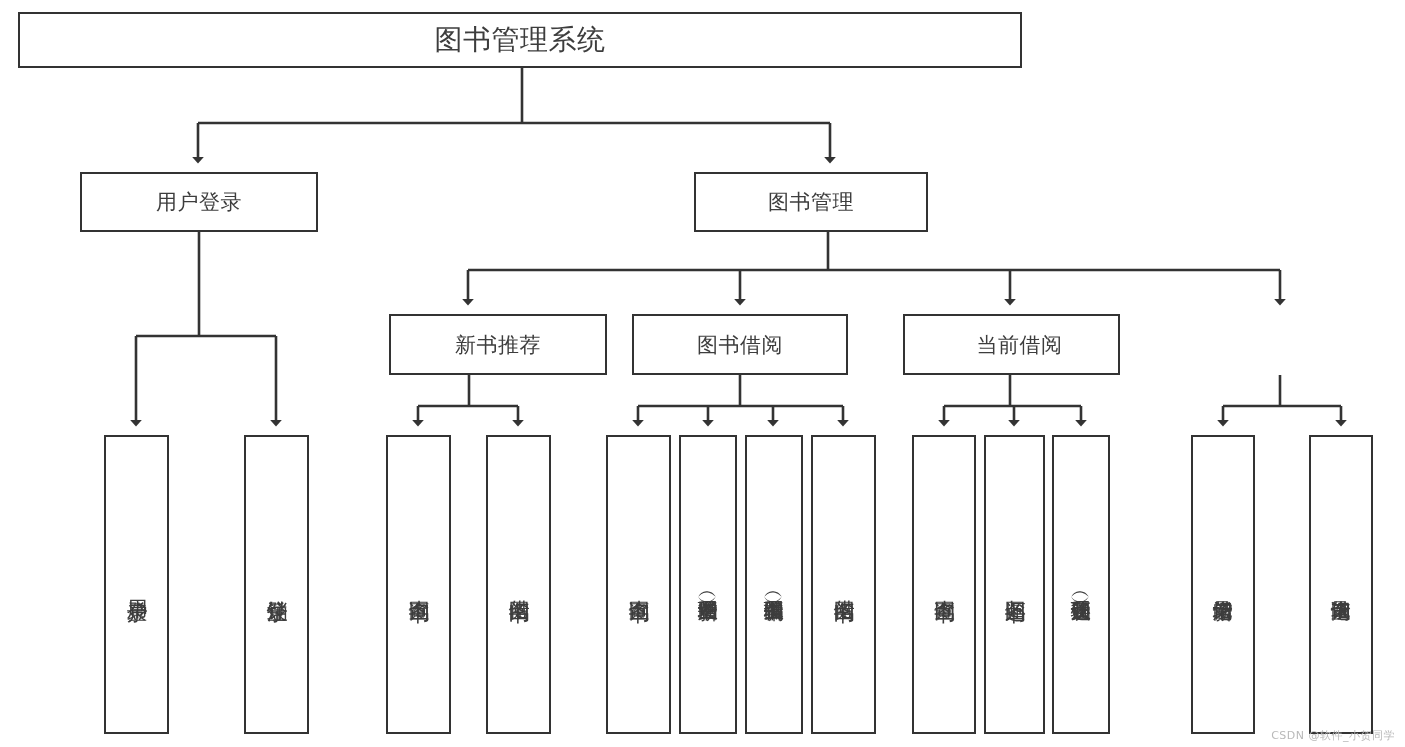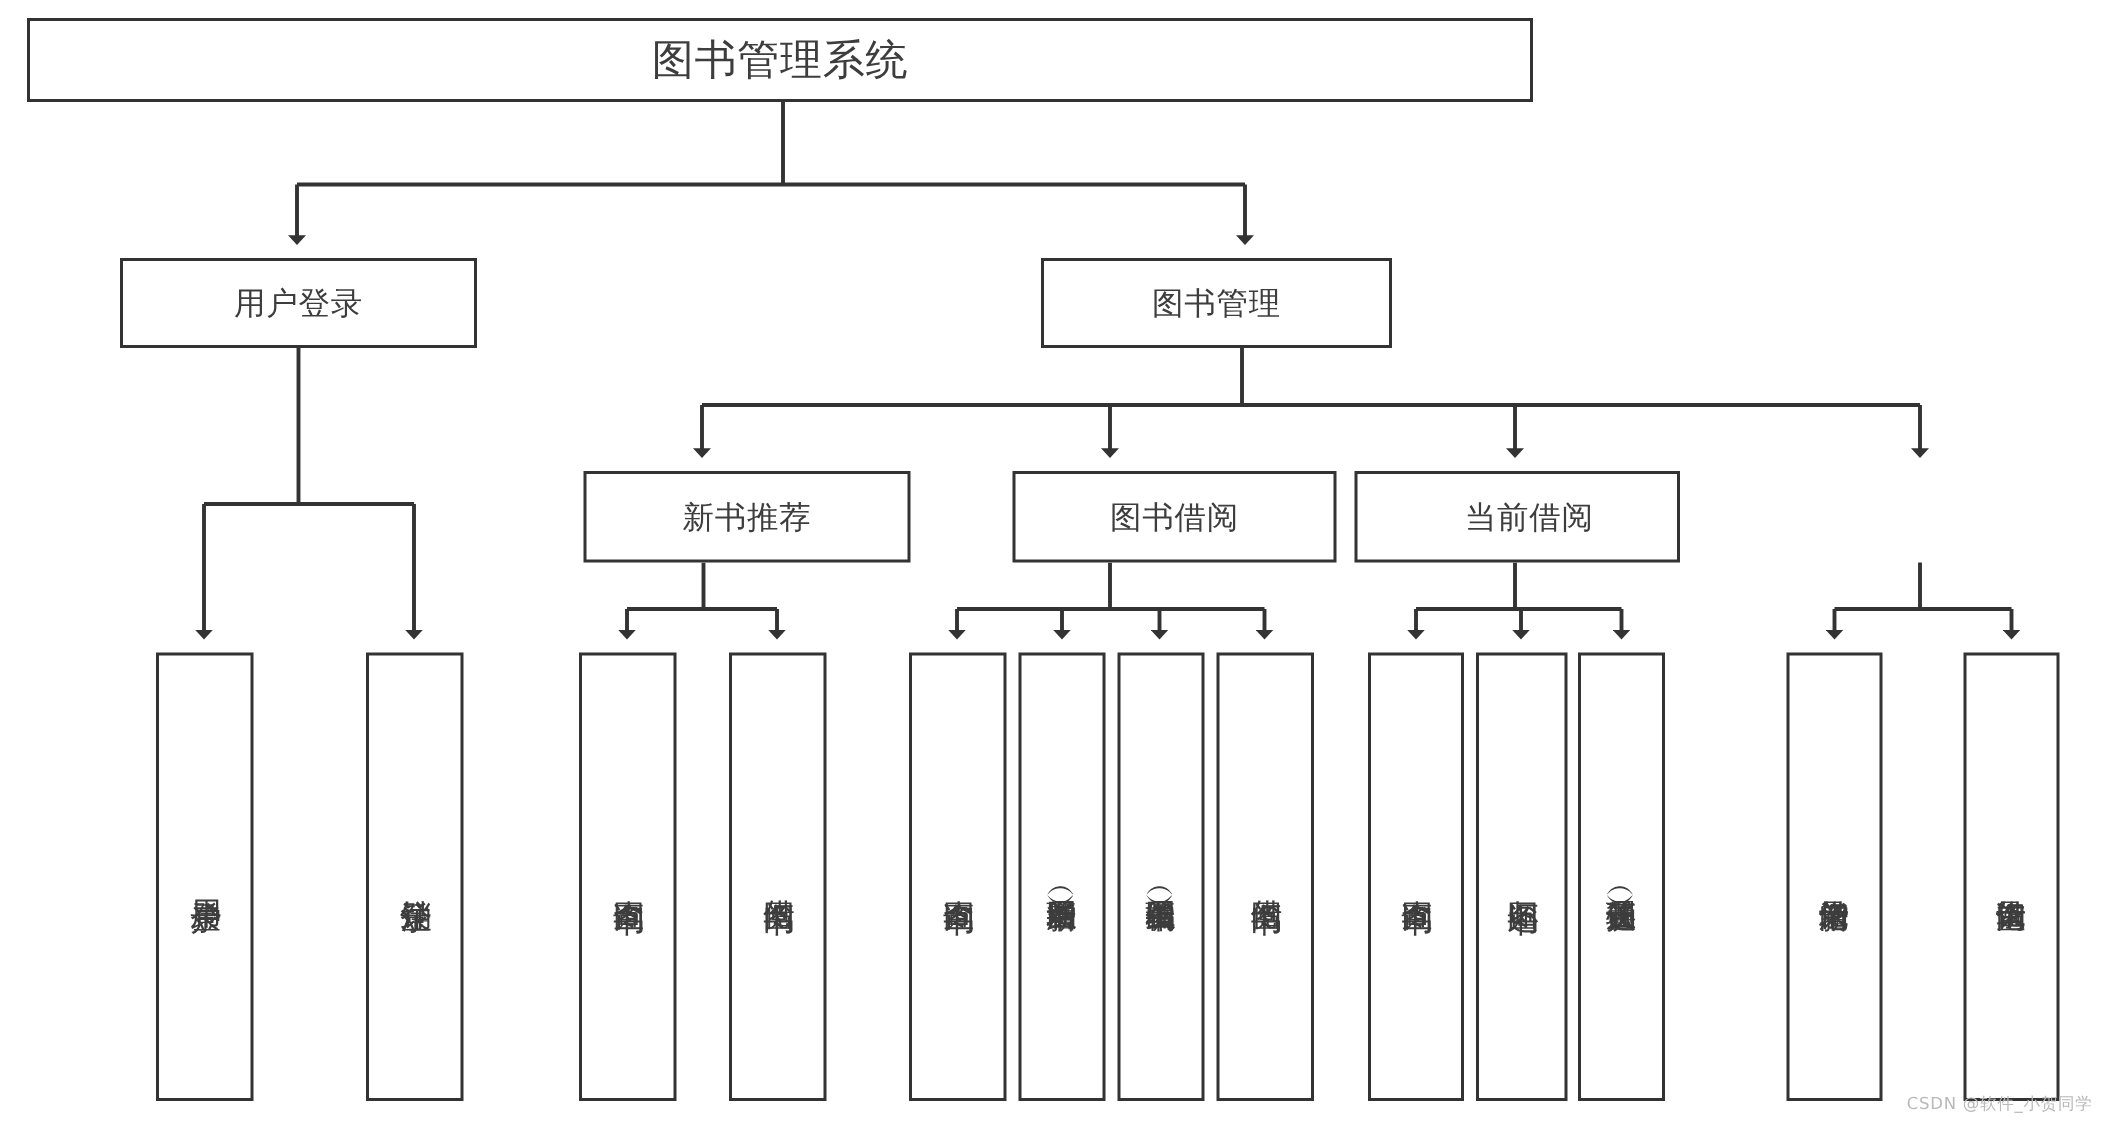--- a/index.html
+++ b/index.html
@@ -124,21 +124,21 @@
   </svg>
 
   <div class="node h" id="title-node" style="left:18px; top:12px; width:1004px; height:56px;">图书管理系统</div>
 
   <div class="node h" style="left:80px; top:172px; width:238px; height:60px;">用户登录</div>
 
   <div class="node h" style="left:694px; top:172px; width:234px; height:60px;">图书管理</div>
 
   <div class="node h" style="left:360px; top:314px; width:218px; height:61px;margin-left:29px;">新书推荐</div>
 
-  <div class="node h" style="left:632px; top:314px; width:216px; height:61px;margin-left:43px;">图书借阅</div>
+  <div class="node h" style="left:632px; top:314px; width:216px; height:61px;">图书借阅</div>
 
   <div class="node h" style="left:903px; top:314px; width:217px; height:61px;padding-left:16px;">当前借阅</div>
 
 
   <div class="node v" style="left:104px; top:435px; width:65px; height:299px;">
     <span class="vtxt">用户登录</span>
   </div>
 
   <div class="node v" style="left:244px; top:435px; width:65px; height:299px;">
     <span class="vtxt">注销登录</span>

